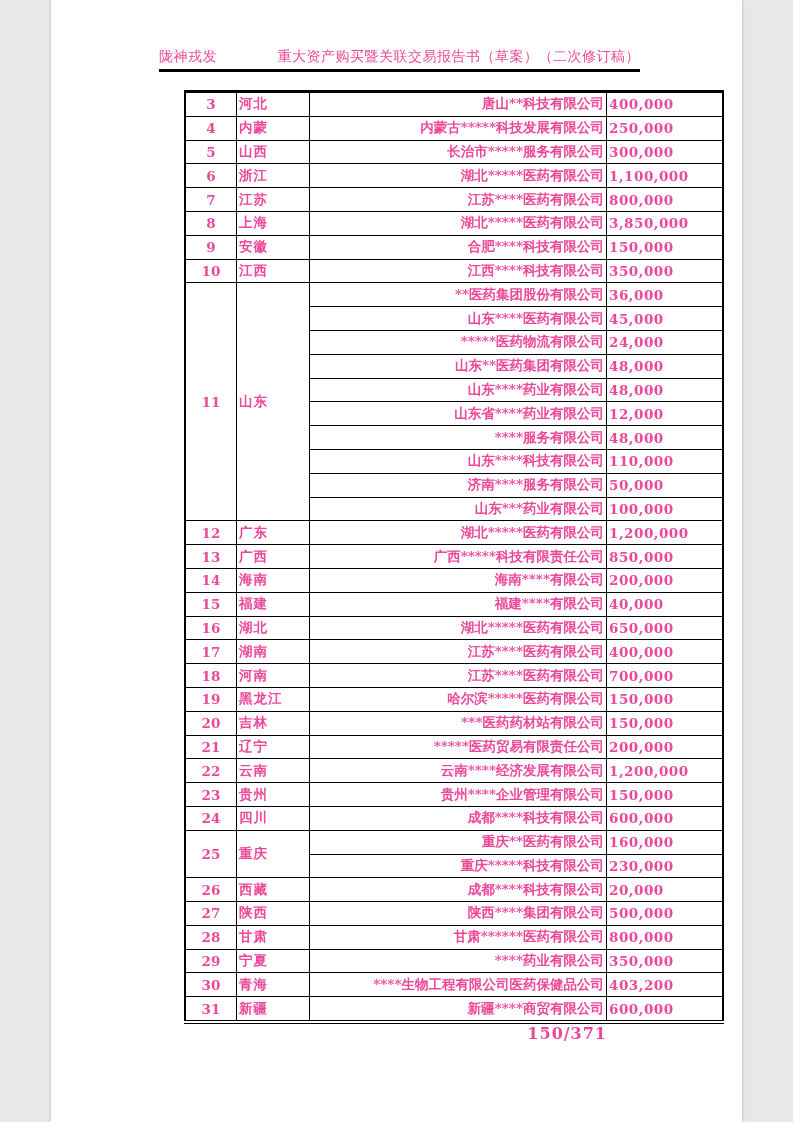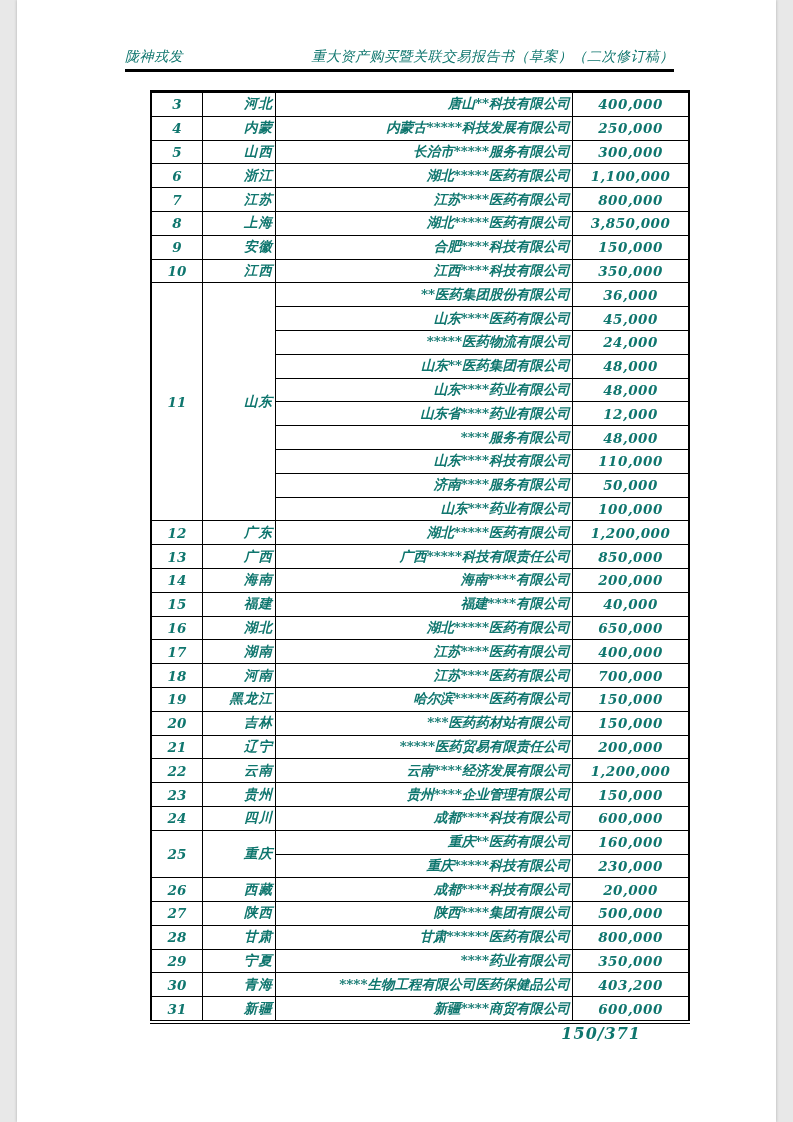--- a/index.html
+++ b/index.html
@@ -1,26 +1,25 @@
 <!DOCTYPE html>
 <html><head>
 <meta charset="utf-8">
 <style>
   html, body { margin: 0; padding: 0; background: #e8e8e8; }
   .page {
     position: relative;
-    width: 759px;
+    width: 691px;
     height: 1122px;
     margin: 0 auto;
     background: #ffffff;
     box-shadow: 0 0 3px rgba(0,0,0,.25);
     font-family: "DejaVu Serif", "Liberation Serif", serif;
-    color: #0f766e;
+    color: #ec4899;
     overflow: hidden;
-    font-style: italic;
   }
   .doc-header {
     position: absolute;
     left: 108px;
     right: 102px;
     top: 48px;
     display: flex;
     justify-content: space-between;
     align-items: flex-end;
     font-size: 14px;
@@ -50,23 +49,23 @@
     font-weight: bold;
   }
   table.main-table td {
     border: 1px solid #000;
     height: 22.8px;
     padding: 0 2px;
     overflow: hidden;
     white-space: nowrap;
   }
   td.cell-no     { width: 46px;  text-align: center; }
-  td.cell-region { width: 68px;  text-align: right; letter-spacing: 1px; }
+  td.cell-region { width: 68px;  text-align: left; letter-spacing: 1px; }
   td.cell-company{ width: 292px; text-align: right;  padding-left: 8px; }
-  td.cell-amount { width: 111px; text-align: center; padding-right: 10px; letter-spacing: 0.5px; }
+  td.cell-amount { width: 111px; text-align: left; padding-right: 10px; letter-spacing: 0.5px; }
   .page-footer {
     position: absolute;
     top: 1024px;
     right: 135px;
     font-size: 16px;
     font-weight: bold;
     letter-spacing: 1px;
   }
 </style>
 </head>

